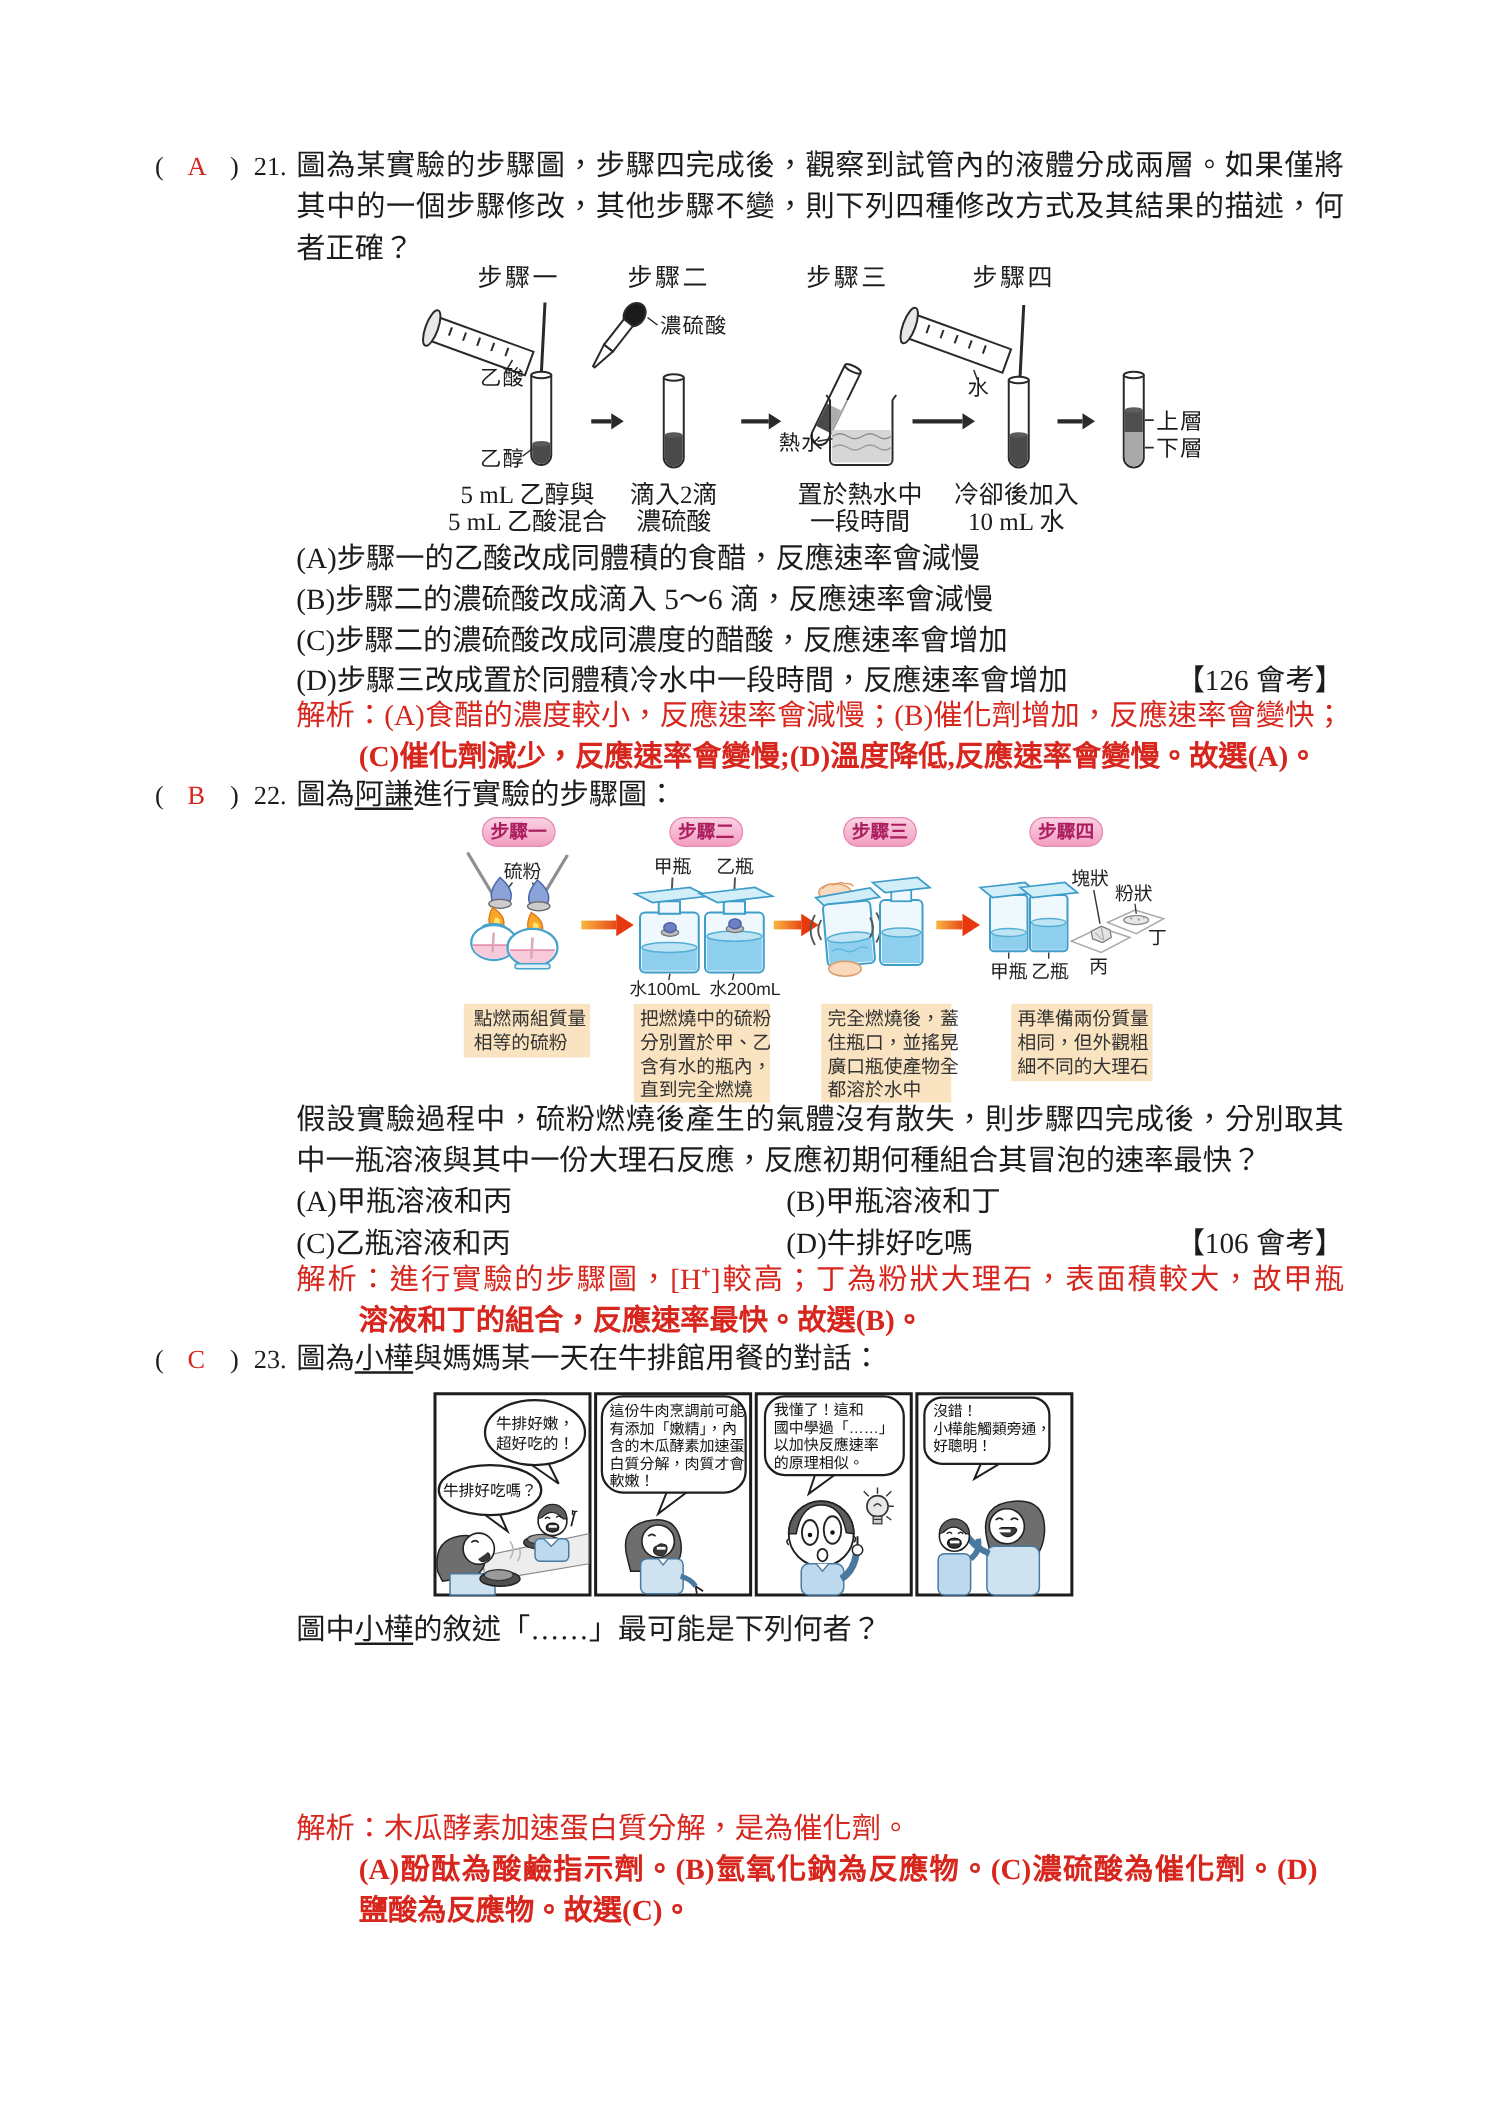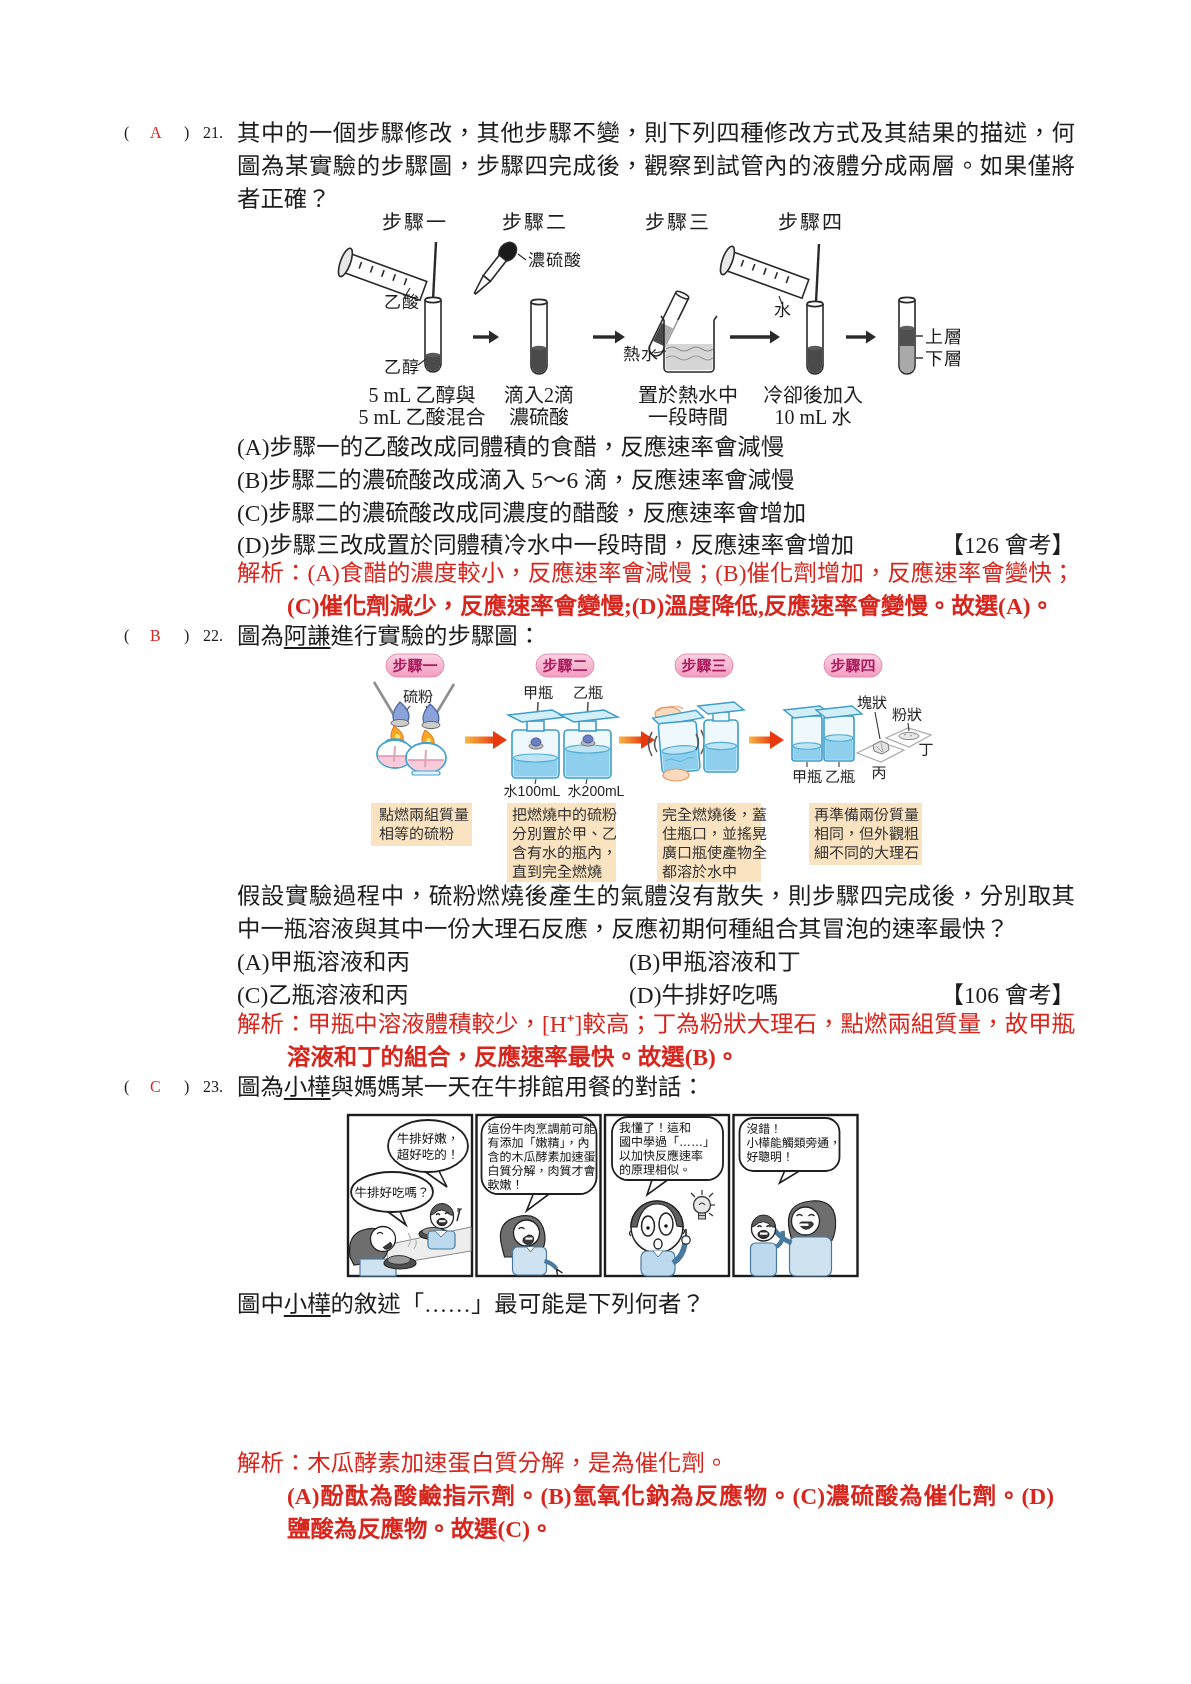--- a/index.html
+++ b/index.html
@@ -4,21 +4,21 @@
 <style>
   * { margin:0; padding:0; box-sizing:border-box; }
   html,body { background:#ffffff; }
   .page { position:relative; width:1191px; height:1684px; background:#fff; overflow:hidden;
           font-family:"Liberation Serif", serif; color:#1c1c1c; }
   .blk { position:absolute; }
   .bodytxt { font-size:23.4px; line-height:32.8px; }
   .tline { width:838px; height:32.8px; white-space:nowrap; }
   .just { text-align:justify; text-align-last:justify; white-space:normal; }
   .red { color:#d7261d; }
-  .marker { position:absolute; left:124px; width:130px; font-size:16px; line-height:32.8px; white-space:nowrap; }
+  .marker { position:absolute; left:124px; width:130px; font-size:21px; line-height:32.8px; white-space:nowrap; }
   .marker .mo { display:inline-block; width:26px; }
   .marker .ma { display:inline-block; width:34px; }
   .marker .mc { display:inline-block; width:19px; }
   .uname { text-decoration:underline; text-underline-offset:3px; text-decoration-thickness:1.5px; }
   .optrow { position:relative; width:838px; height:32.8px; white-space:nowrap; }
   .opt2 { position:absolute; left:392px; top:0; }
   .examtag { position:absolute; right:0; top:0; }
   .expl { width:838px; }
   .expl .cont { margin-left:50px; width:767px;font-weight:bold; }
   .pagenum { position:absolute; left:0; top:1596.9px; width:1191px; text-align:center; font-size:28.5px; line-height:32.8px; }
@@ -27,22 +27,22 @@
   .ssans      { font-family:"Liberation Sans", sans-serif; }
 </style>
 </head>
 <body>
 
 <div class="page">
 
   <div class="marker" style="top:117.1px"><span class="mo">(</span><span class="ma red">A</span><span class="mc">)</span><span>21.</span></div>
 
   <div class="blk bodytxt" style="left:237px; top:117.1px">
+    <div class="tline just">圖為某實驗的步驟圖，步驟四完成後，觀察到試管內的液體分成兩層。如果僅將</div>
     <div class="tline just">其中的一個步驟修改，其他步驟不變，則下列四種修改方式及其結果的描述，何</div>
-    <div class="tline just">圖為某實驗的步驟圖，步驟四完成後，觀察到試管內的液體分成兩層。如果僅將</div>
     <div class="tline">者正確？</div>
   </div>
 
   <svg class="blk" style="left:330px; top:208px" width="750" height="218" viewBox="0 0 750 218">
     <g fill="none" stroke="#2a2a2a" stroke-width="1.6">
 
       <text class="sseriflab" x="85" y="21" font-size="20" letter-spacing="2" text-anchor="middle" fill="#1c1c1c" stroke="none">步驟一</text>
       <text class="sseriflab" x="205" y="21" font-size="20" letter-spacing="2" text-anchor="middle" fill="#1c1c1c" stroke="none">步驟二</text>
       <text class="sseriflab" x="348" y="21" font-size="20" letter-spacing="2" text-anchor="middle" fill="#1c1c1c" stroke="none">步驟三</text>
       <text class="sseriflab" x="481" y="21" font-size="20" letter-spacing="2" text-anchor="middle" fill="#1c1c1c" stroke="none">步驟四</text>
@@ -356,21 +356,21 @@
     <div class="tline just">假設實驗過程中，硫粉燃燒後產生的氣體沒有散失，則步驟四完成後，分別取其</div>
     <div class="tline">中一瓶溶液與其中一份大理石反應，反應初期何種組合其冒泡的速率最快？</div>
   </div>
 
   <div class="blk bodytxt" style="left:237px; top:946.3px">
     <div class="optrow"><span>(A)甲瓶溶液和丙</span><span class="opt2">(B)甲瓶溶液和丁</span></div>
     <div class="optrow"><span>(C)乙瓶溶液和丙</span><span class="opt2">(D)牛排好吃嗎</span><span class="examtag">【106 會考】</span></div>
   </div>
 
   <div class="blk bodytxt red expl" style="left:237px; top:1008px">
-    <div class="tline just"><span>解析：</span><span>甲瓶中溶液體積較少，[H⁺]較高；丁為粉狀大理石，點燃兩組質量，故甲瓶</span></div>
+    <div class="tline just"><span>解析：</span><span>進行實驗的步驟圖，[H⁺]較高；丁為粉狀大理石，表面積較大，故甲瓶</span></div>
     <div class="tline cont">溶液和丁的組合，反應速率最快。故選(B)。</div>
   </div>
 
   <div class="marker" style="top:1071.3px"><span class="mo">(</span><span class="ma red">C</span><span class="mc">)</span><span>23.</span></div>
 
   <div class="blk bodytxt" style="left:237px; top:1071.3px">
     <div class="tline"><span>圖為</span><span class="uname">小樺</span><span>與媽媽某一天在牛排館用餐的對話：</span></div>
   </div>
 
   <svg class="blk" style="left:346px; top:1113px" width="514" height="166" viewBox="0 0 514 166">

